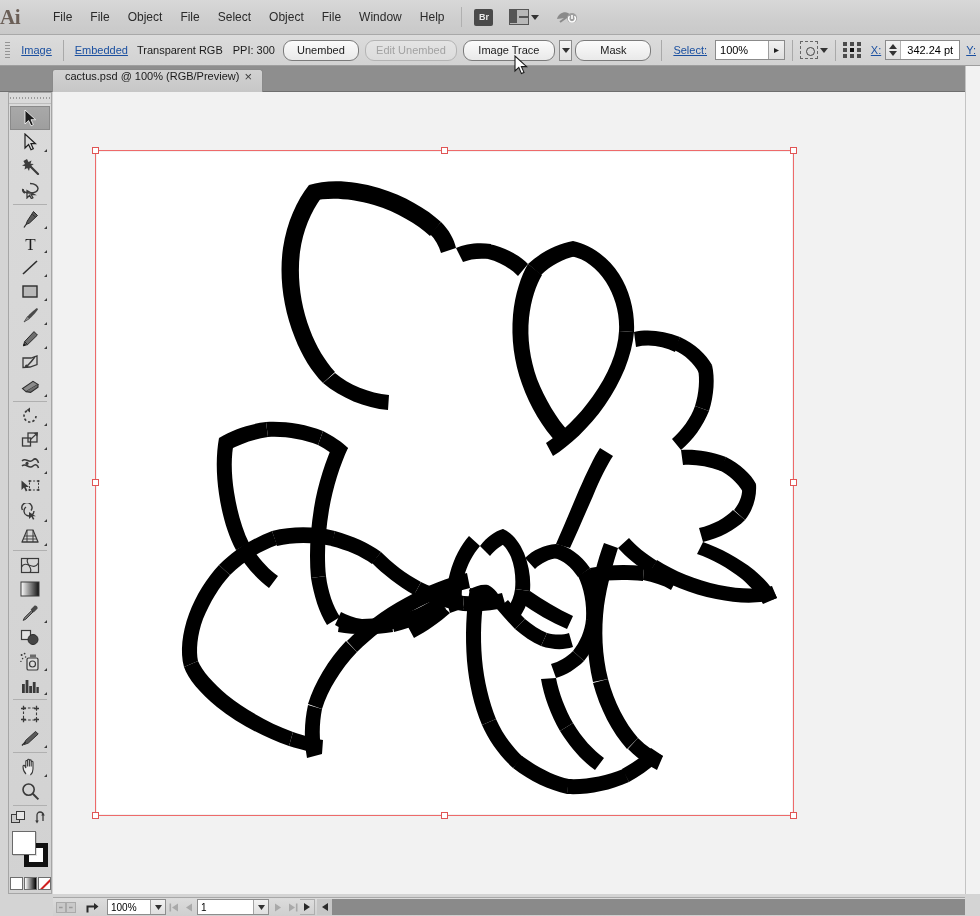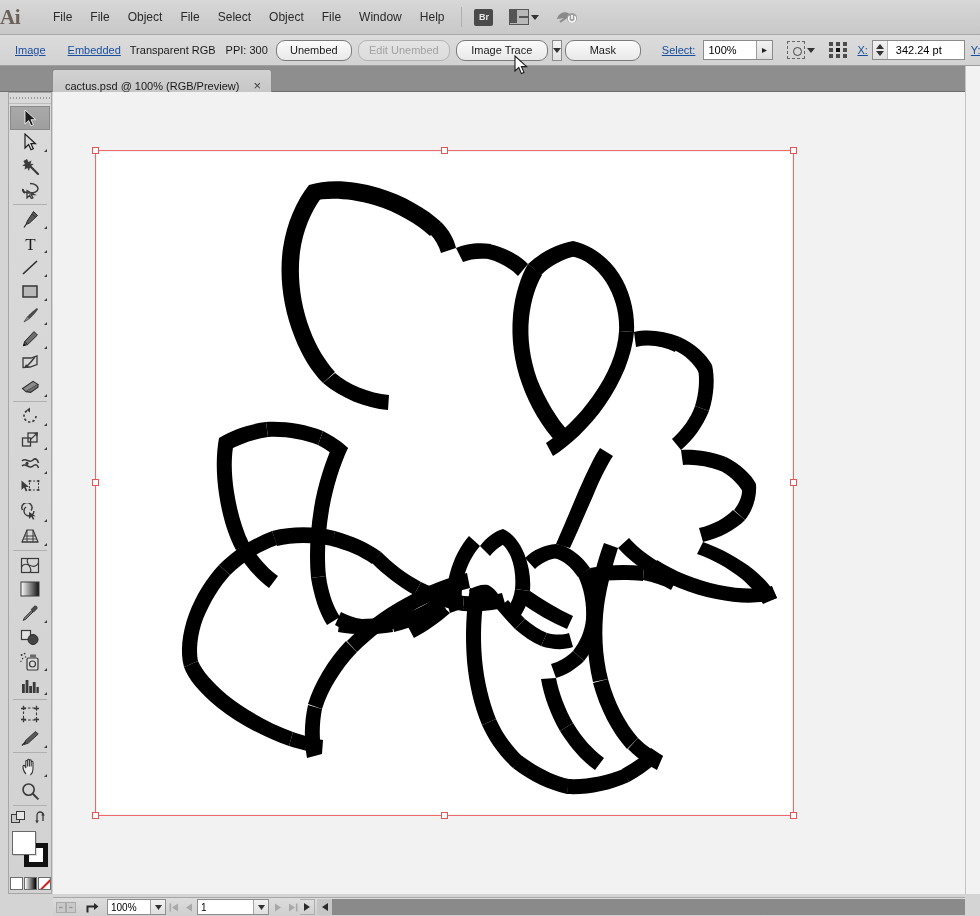--- a/index.html
+++ b/index.html
@@ -117,22 +117,22 @@
     display:flex;align-items:center;height:20px;
     border:1px solid #8b8b8b;background:#fff;
   }
   .xy-spin {
     width:15px;height:18px;display:flex;flex-direction:column;
     align-items:center;justify-content:center;gap:2px;
     border-right:1px solid #b4b4b4;
     background:linear-gradient(180deg,#f2f2f2,#e0e0e0);
   }
   .xy-field input {
-    width:76px;border:0;outline:0;font-size:11px;padding:0 8px;
-    font-family:"Liberation Sans",sans-serif;background:transparent;
+    width:58px;border:0;outline:0;font-size:11px;padding:0 2px;
+    font-family:"Liberation Sans",sans-serif;background:transparent;text-align:center;
   }
   .align-ico {
     width:18px;height:18px;border:1px dashed #666;position:relative;
     margin-right:2px;
   }
   .align-ico::after{content:'';position:absolute;left:5px;top:5px;
     width:7px;height:7px;border-radius:50%;border:1.5px solid #444;}
   .bbox-ico {
     width:19px;height:17px;position:relative;margin-right:5px;
   }
@@ -141,21 +141,21 @@
   .tabbar {
     position: absolute; top: 66px; left: 0; width: 980px; height: 26px;
     background: #8e8e8e; border-bottom: 1px solid #6f6f6f;
   }
   .doctab {
     position: absolute; left: 52px; top: 3px; height: 23px;
     padding: 0 10px 0 12px;
     background: linear-gradient(180deg,#d2d2d2 0%,#c7c7c7 100%);
     border: 1px solid #8a8a8a; border-bottom: none;
     border-radius: 3px 3px 0 0;
-    display: flex; align-items: flex-end; gap: 14px;
+    display: flex; align-items: flex-start; gap: 5px;
     font-size: 11px; color: #1a1a1a; white-space: nowrap;
   }
   .tab-close { font-size: 13px; color: #3c3c3c; line-height: 1; }
 
   
   .toolbar {
     position: absolute; top: 92px; left: 8px; width: 44px; height: 802px;
     background: linear-gradient(180deg,#dadada 0%,#d2d2d2 100%);
     border: 1px solid #a6a6a6;
   }

